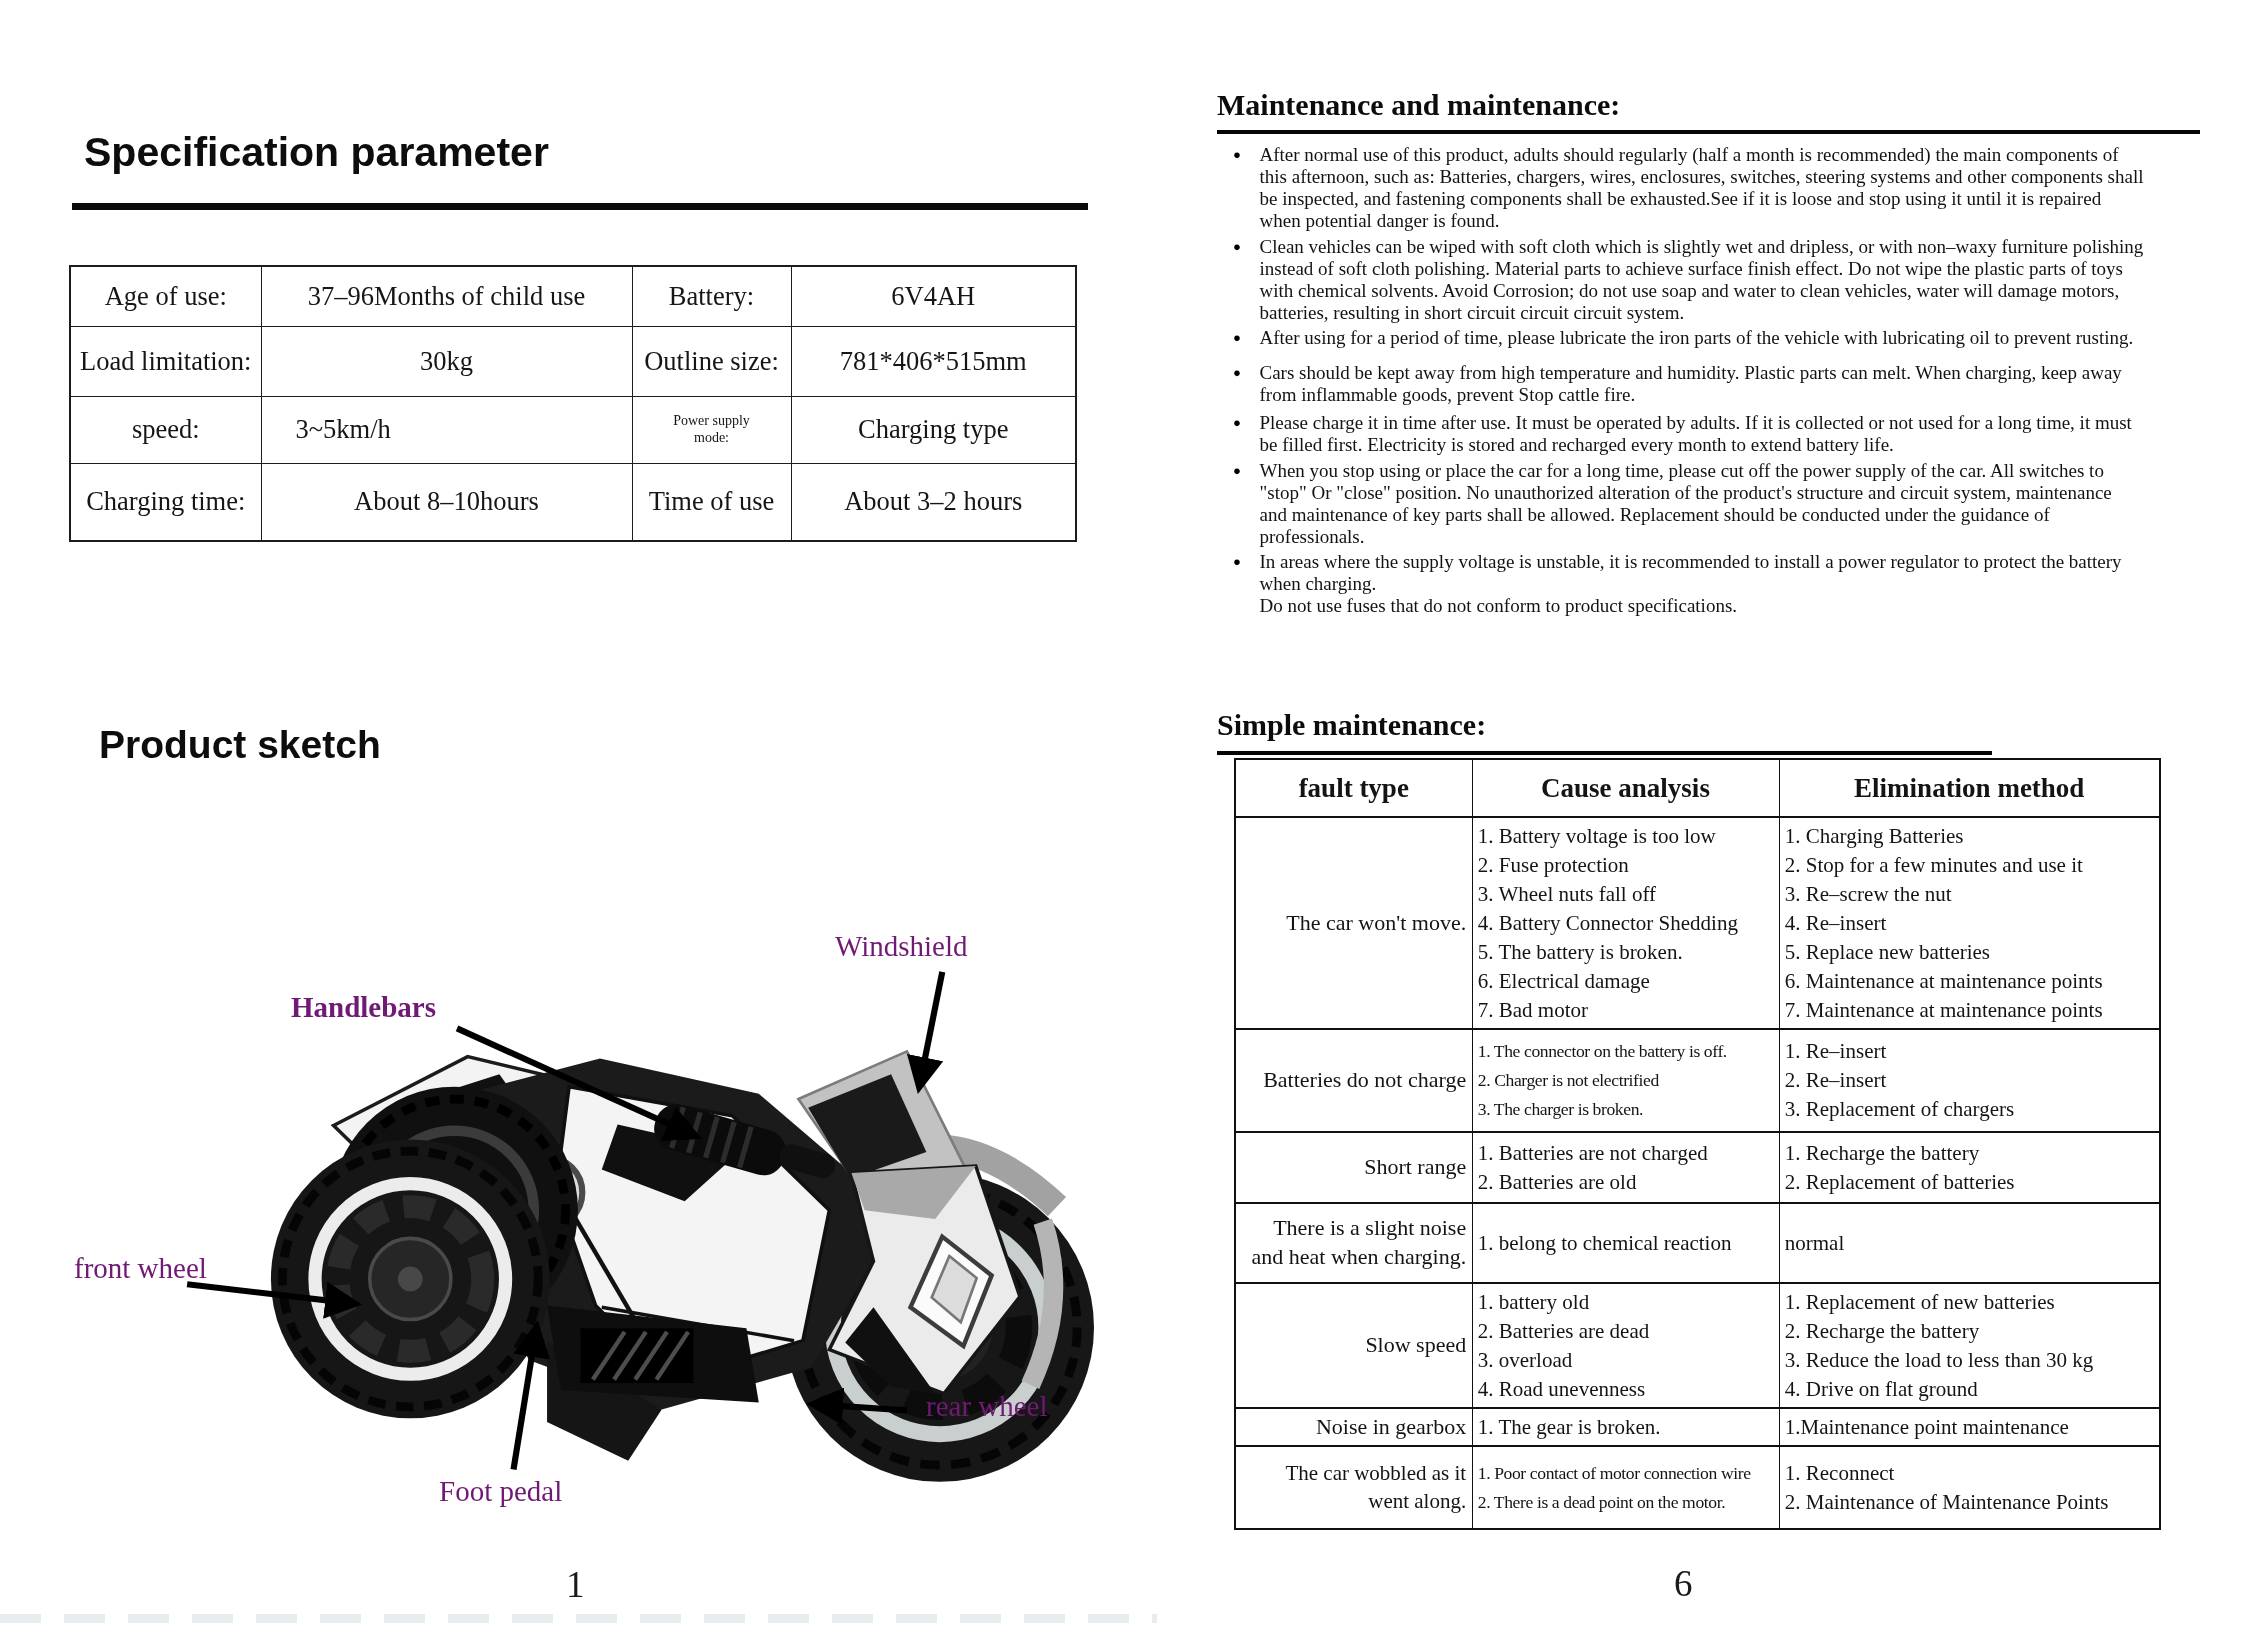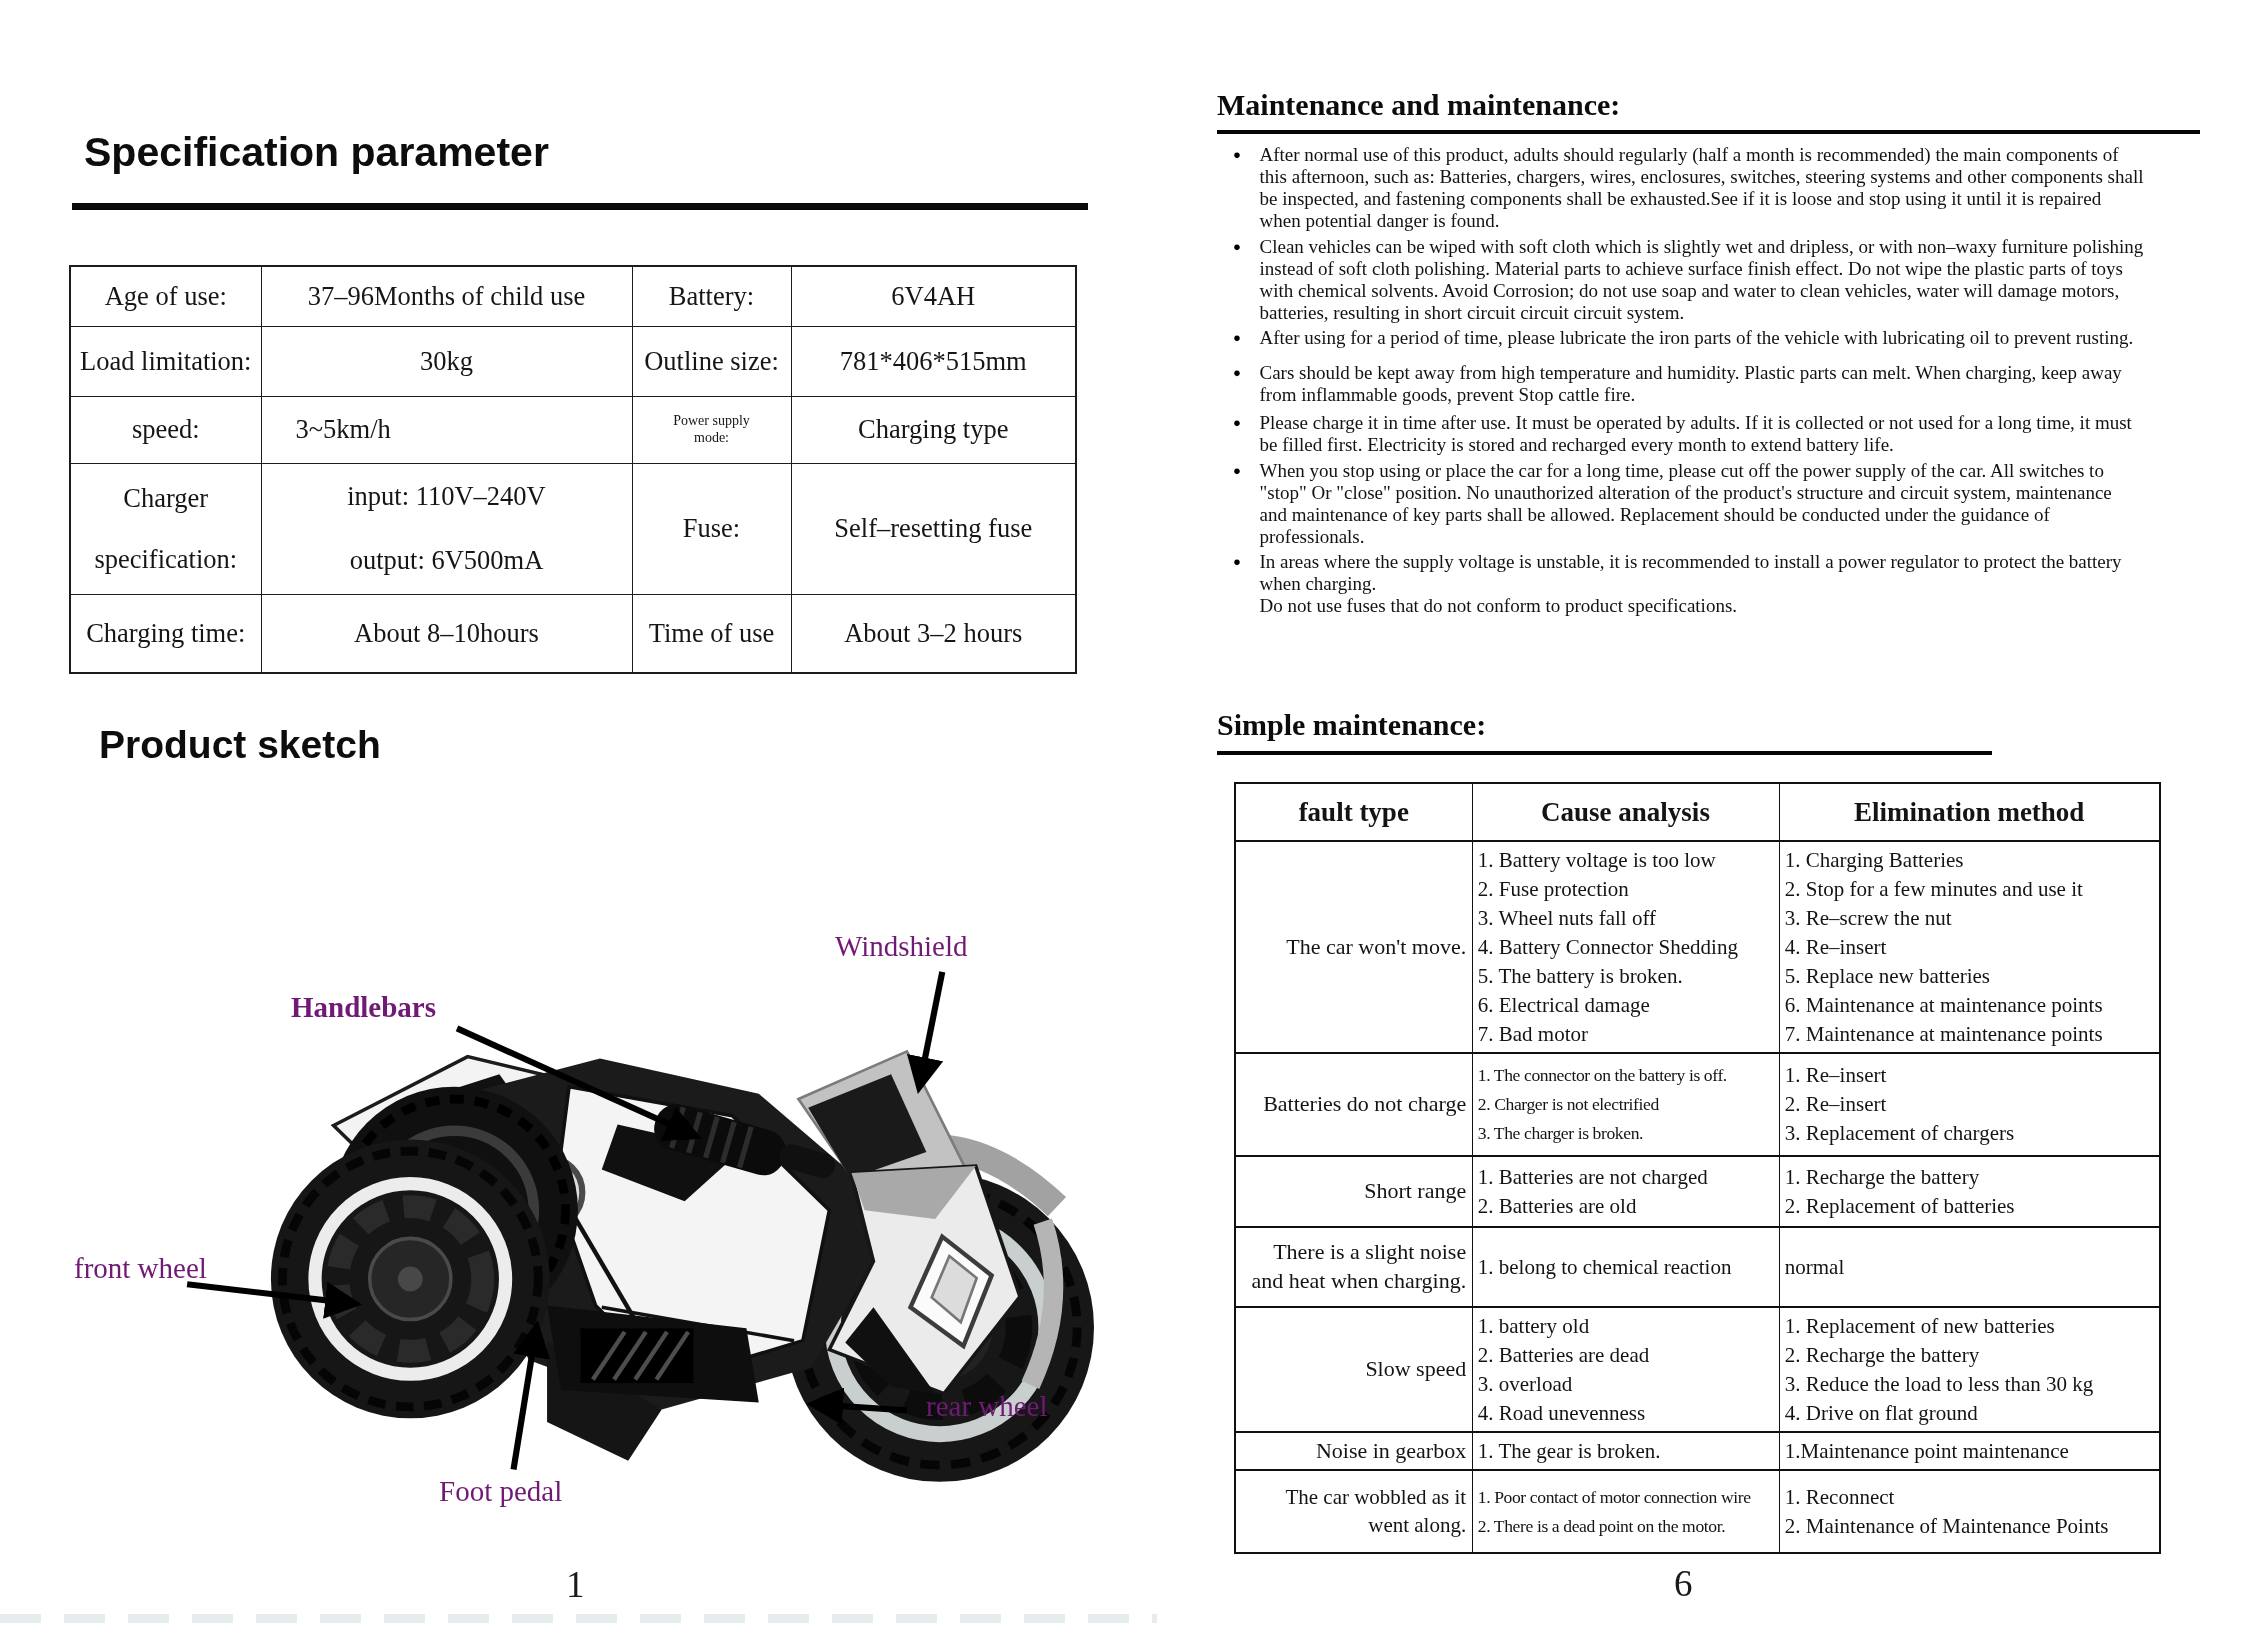--- a/index.html
+++ b/index.html
@@ -48,21 +48,21 @@
   .bullets{left:1233px;top:144px;width:962px;}
   .brow{display:flex;margin-bottom:3.5px;}
   .bdot{width:26.5px;font-size:13.2px;line-height:22px;color:#000;flex:none;}
   .btxt{width:884px;font-size:19px;line-height:22px;color:#131313;white-space:pre-line;}
   .gap-lg{margin-top:13.2px;}
   .gap-sm{margin-top:6.2px;}
   .simple-title{left:1217px;top:708px;}
   .simple-rule{left:1217px;top:751px;width:775px;height:4.4px;background:#050505;}
 
   table.fault{
-    left:1234px;top:782px;width:925px;
+    left:1234px;top:758px;width:925px;
     border-collapse:collapse;table-layout:fixed;position:absolute;
     color:#141414;
   }
   table.fault{border:2.6px solid #101010;}
   table.fault td,table.fault th{
     border-left:1.8px solid #101010;border-right:1.8px solid #101010;
     border-top:2.6px solid #101010;border-bottom:2.6px solid #101010;
     vertical-align:middle;padding:3.5px 5.3px;overflow:hidden;
   }
   th.fhead{font-size:27px;font-weight:bold;text-align:center;}
@@ -100,28 +100,20 @@
     <td>30kg</td>
     <td>Outline size:</td>
     <td>781*406*515mm</td>
   </tr>
   <tr style="height:67px">
     <td>speed:</td>
     <td style="text-align:left;padding-left:34px">3~5km/h</td>
     <td class="small2">Power supply
 mode:</td>
     <td>Charging type</td>
-  </tr>
-  <tr style="height:131px">
-    <td class="charger-lbl">Charger
-specification:</td>
-    <td class="charger-val">input: 110V–240V
-output: 6V500mA</td>
-    <td>Fuse:</td>
-    <td>Self–resetting fuse</td>
   </tr>
   <tr style="height:78px">
     <td>Charging time:</td>
     <td>About 8–10hours</td>
     <td>Time of use</td>
     <td>About 3–2 hours</td>
   </tr>
 </tbody>
   </table>
 

